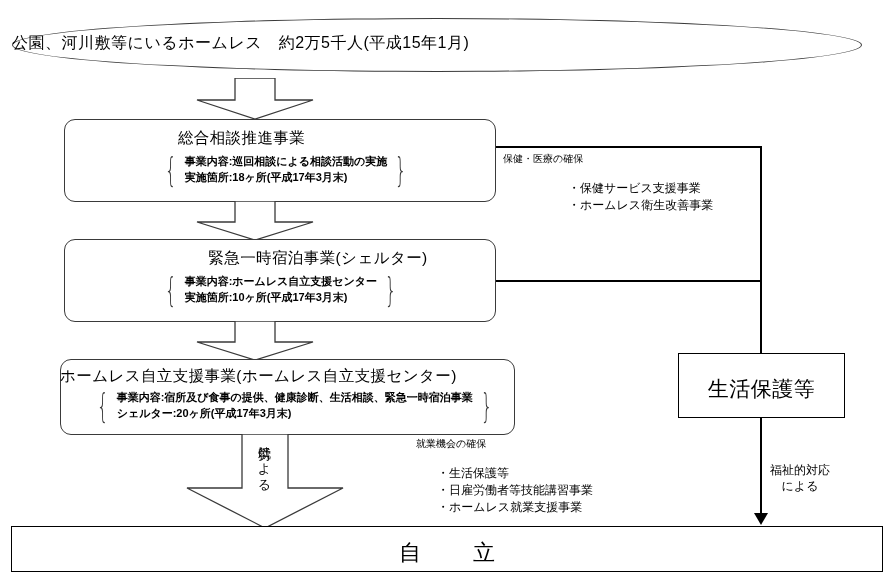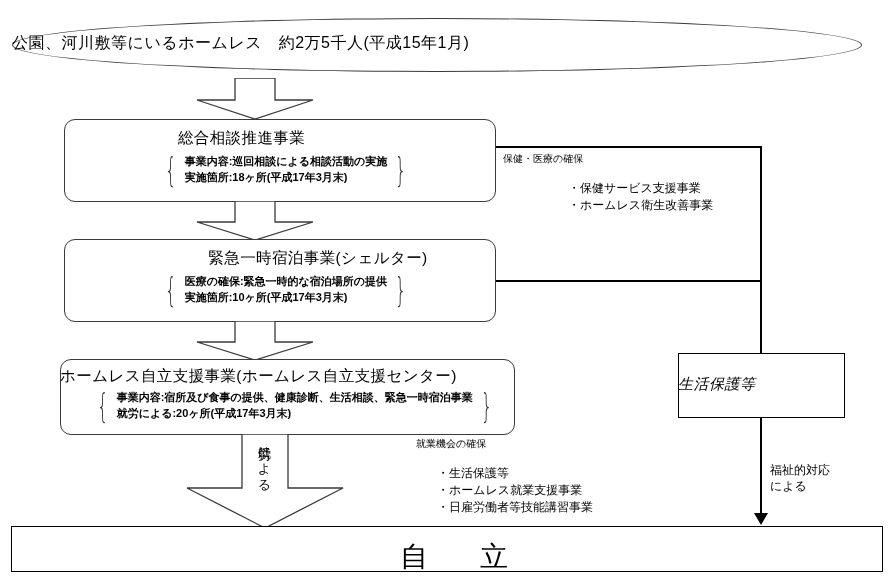--- a/index.html
+++ b/index.html
@@ -88,25 +88,25 @@
     white-space: nowrap;
   }
 
   
   .rbox {
     border: 1.4px solid #000000;
     box-sizing: border-box;
     background: #ffffff;
   }
   .rbox-label {
-    font-size: 15px;
+    font-size: 21px;
     letter-spacing: 0.5px;
     white-space: nowrap;
+    text-align: center;
     width: 100%;
-    font-style: italic;
   }
 
   
   .hline { background: #000000; height: 1.6px; }
   .vline { background: #000000; width: 1.6px; }
 
   
   .vtext {
     writing-mode: vertical-rl;
     text-orientation: upright;
@@ -117,26 +117,25 @@
   }
 
   .small-note {
     font-size: 12px;
     line-height: 1.35;
     white-space: nowrap;
   }
 
   
   .goal-label {
-    font-size: 28px;
+    font-size: 22px;
     letter-spacing: 52px;
     text-indent: 52px;
     text-align: center;
     width: 100%;
-    padding-left: 7px;
   }
 </style>
 </head>
 <body>
 
 <div id="canvas">
 
   <div class="abs ellipse"></div>
   <div class="abs ellipse-label">公園、河川敷等にいるホームレス　約2万5千人(平成15年1月)</div>
 
@@ -161,39 +160,39 @@
     <svg width="118" height="40" viewBox="0 0 118 40">
       <polygon points="39,0 79,0 79,21 117,21 59,39 1,21 39,21" fill="#ffffff" stroke="#3a3a3a" stroke-width="1.3"></polygon>
     </svg>
   </div>
 
   <div class="abs pbox" style="left:64px; top:239px; width:432px; height:83px;"></div>
   <div class="abs pbox-title" style="left:64px; top:248px; width:508px;">緊急一時宿泊事業(シェルター)</div>
   <div class="detail" style="left:160px; top:273px;">
     <span class="brace">{</span>
     <span class="detail-lines">
-      <span>医療の確保:緊急一時的な宿泊場所の提供</span><br>
+      <span>事業内容:ホームレス自立支援センター</span><br>
       <span>実施箇所:10ヶ所(平成17年3月末)</span>
     </span>
     <span class="brace">}</span>
   </div>
 
   <div class="blockarrow" style="left:196px; top:321px;">
     <svg width="118" height="40" viewBox="0 0 118 40">
       <polygon points="39,0 79,0 79,21 117,21 59,39 1,21 39,21" fill="#ffffff" stroke="#3a3a3a" stroke-width="1.3"></polygon>
     </svg>
   </div>
 
   <div class="abs pbox" style="left:60px; top:359px; width:455px; height:76px;"></div>
   <div class="abs pbox-title" style="left:60px; top:366px; width:378px;">ホームレス自立支援事業(ホームレス自立支援センター)</div>
   <div class="detail" style="left:92px; top:389px;">
     <span class="brace">{</span>
     <span class="detail-lines">
       <span>事業内容:宿所及び食事の提供、健康診断、生活相談、緊急一時宿泊事業</span><br>
-      <span>就労による:20ヶ所(平成17年3月末)</span>
+      <span>シェルター:20ヶ所(平成17年3月末)</span>
     </span>
     <span class="brace">}</span>
   </div>
 
   <div class="abs hline" style="left:496px; top:146px; width:266px;"></div>
   <div class="abs panel-title" style="left:503px; top:152px;">保健・医療の確保</div>
   <div class="abs panel-list" style="left:524px; top:180px;margin-left:44px;">
     <div>・保健サービス支援事業</div>
     <div>・ホームレス衛生改善事業</div>
   </div>
@@ -205,30 +204,30 @@
   <div class="abs" style="left:678px; top:375px; width:167px;">
     <div class="rbox-label">生活保護等</div>
   </div>
 
   <div class="abs vline" style="left:760px; top:418px; height:102px;"></div>
   <div class="blockarrow" style="left:753px; top:512px;">
     <svg width="16" height="14" viewBox="0 0 16 14">
       <polygon points="8,13 1,1 15,1" fill="#000000"></polygon>
     </svg>
   </div>
-  <div class="abs small-note" style="left:770px; top:462px;">
+  <div class="abs small-note" style="left:770px; top:462px;text-align:center;">
     <div>福祉的対応</div>
     <div>による</div>
   </div>
 
   <div class="abs panel-title" style="left:416px; top:437px;text-align:center;">就業機会の確保</div>
   <div class="abs panel-list" style="left:437px; top:465px;">
     <div>・生活保護等</div>
+    <div>・日雇労働者等技能講習事業</div>
     <div>・ホームレス就業支援事業</div>
-    <div>・日雇労働者等技能講習事業</div>
   </div>
 
   <div class="blockarrow" style="left:185px; top:434px;">
     <svg width="160" height="96" viewBox="0 0 160 96">
       <polygon points="57,0 103,0 103,54 158,54 80,94 2,54 57,54" fill="#ffffff" stroke="#3a3a3a" stroke-width="1.3"></polygon>
     </svg>
   </div>
   <div class="abs vtext" style="left:258px; top:436px;">就労による</div>
 
   <div class="abs rbox" style="left:11px; top:526px; width:872px; height:46px;"></div>

